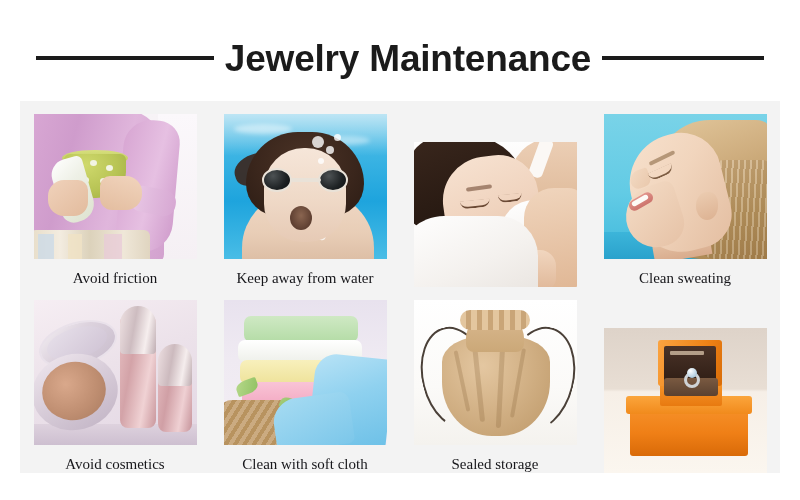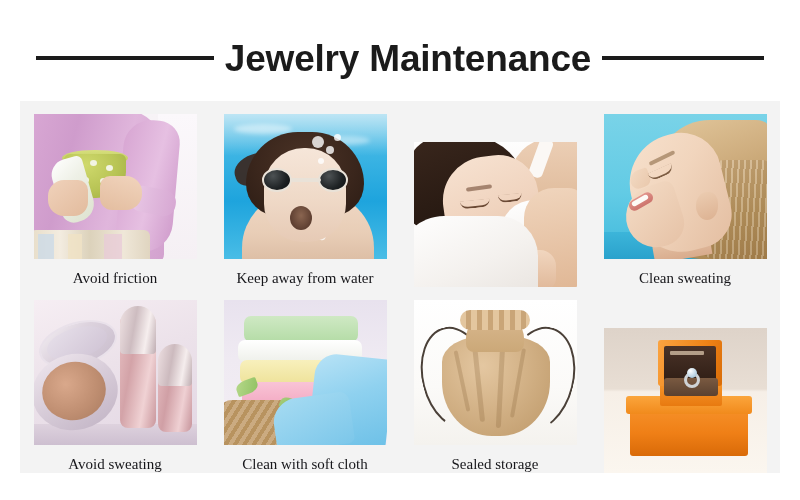--- a/index.html
+++ b/index.html
@@ -611,21 +611,21 @@
         <div class="ph surface"></div>
         <div class="ph lid"></div>
         <div class="ph lidinner"></div>
         <div class="ph base"></div>
         <div class="ph pan"></div>
         <div class="ph bottleA"></div>
         <div class="ph capA"></div>
         <div class="ph bottleB"></div>
         <div class="ph capB"></div>
       </div>
-      <div class="caption">Avoid sweating</div>
+      <div class="caption">Avoid cosmetics</div>
     </div>
 
     <div class="cell">
       <div class="thumb p6">
         <div class="t tg"></div>
         <div class="t tw"></div>
         <div class="t ty"></div>
         <div class="t tp"></div>
         <div class="ph leaf"></div>
         <div class="ph basket"></div>

